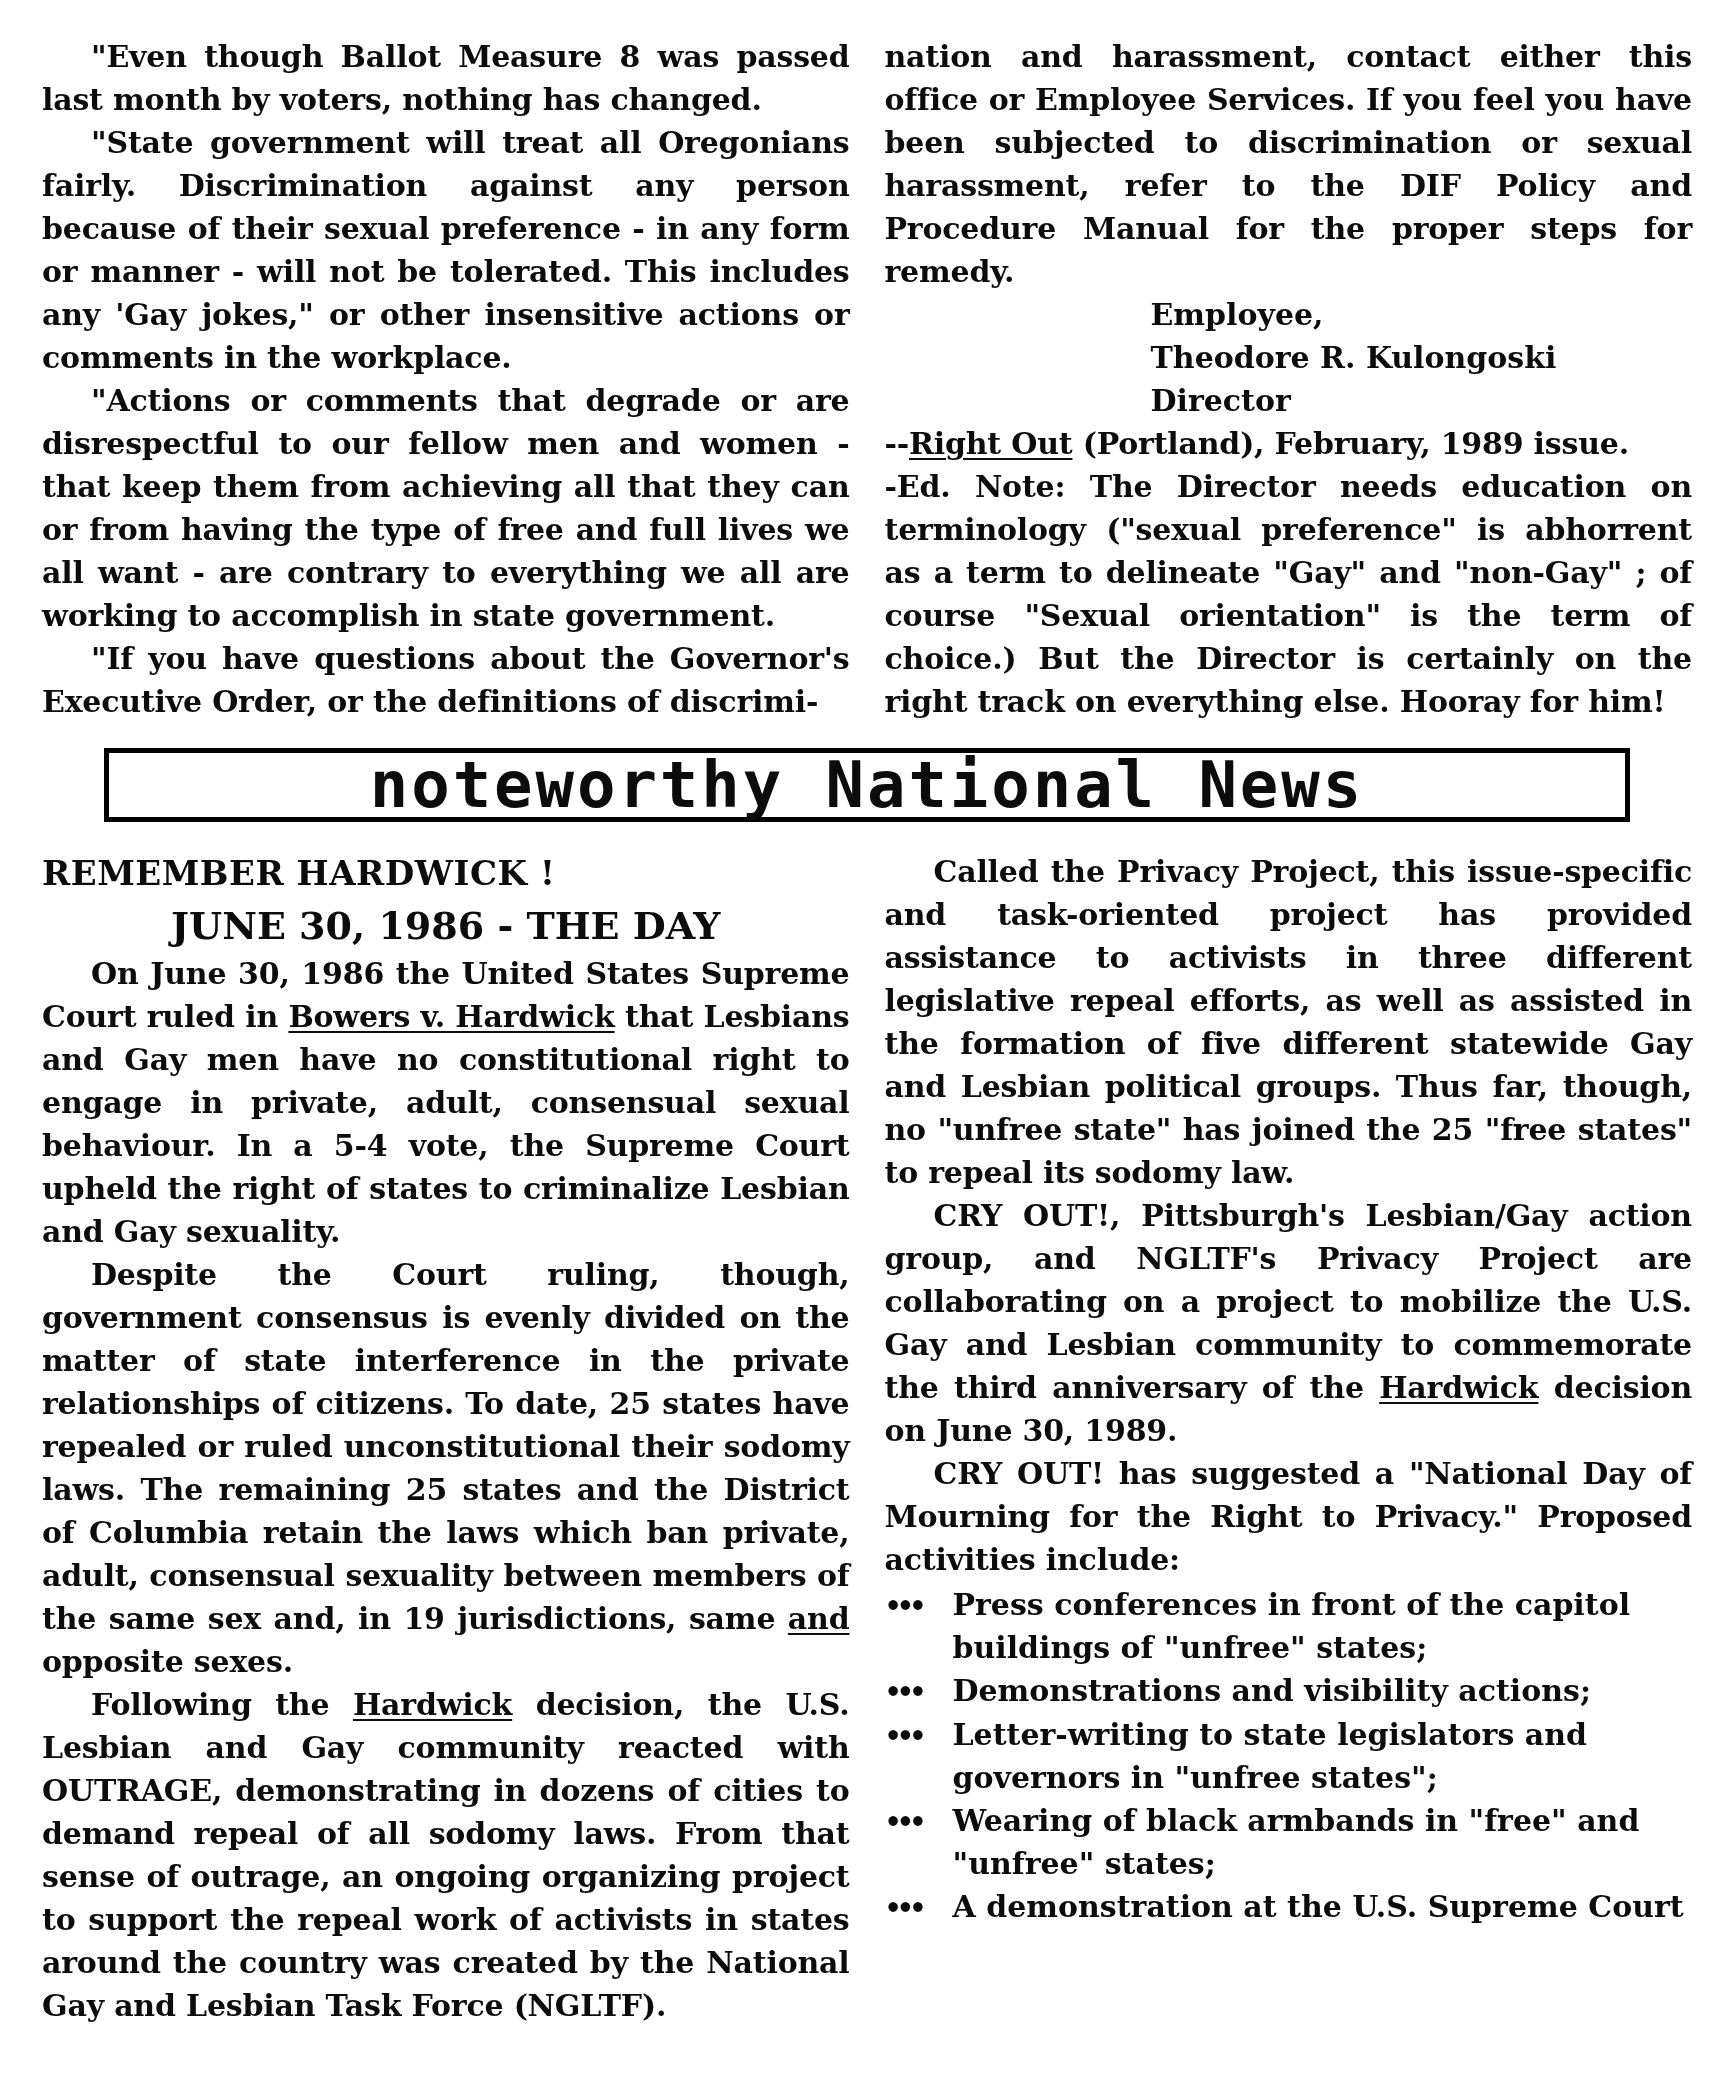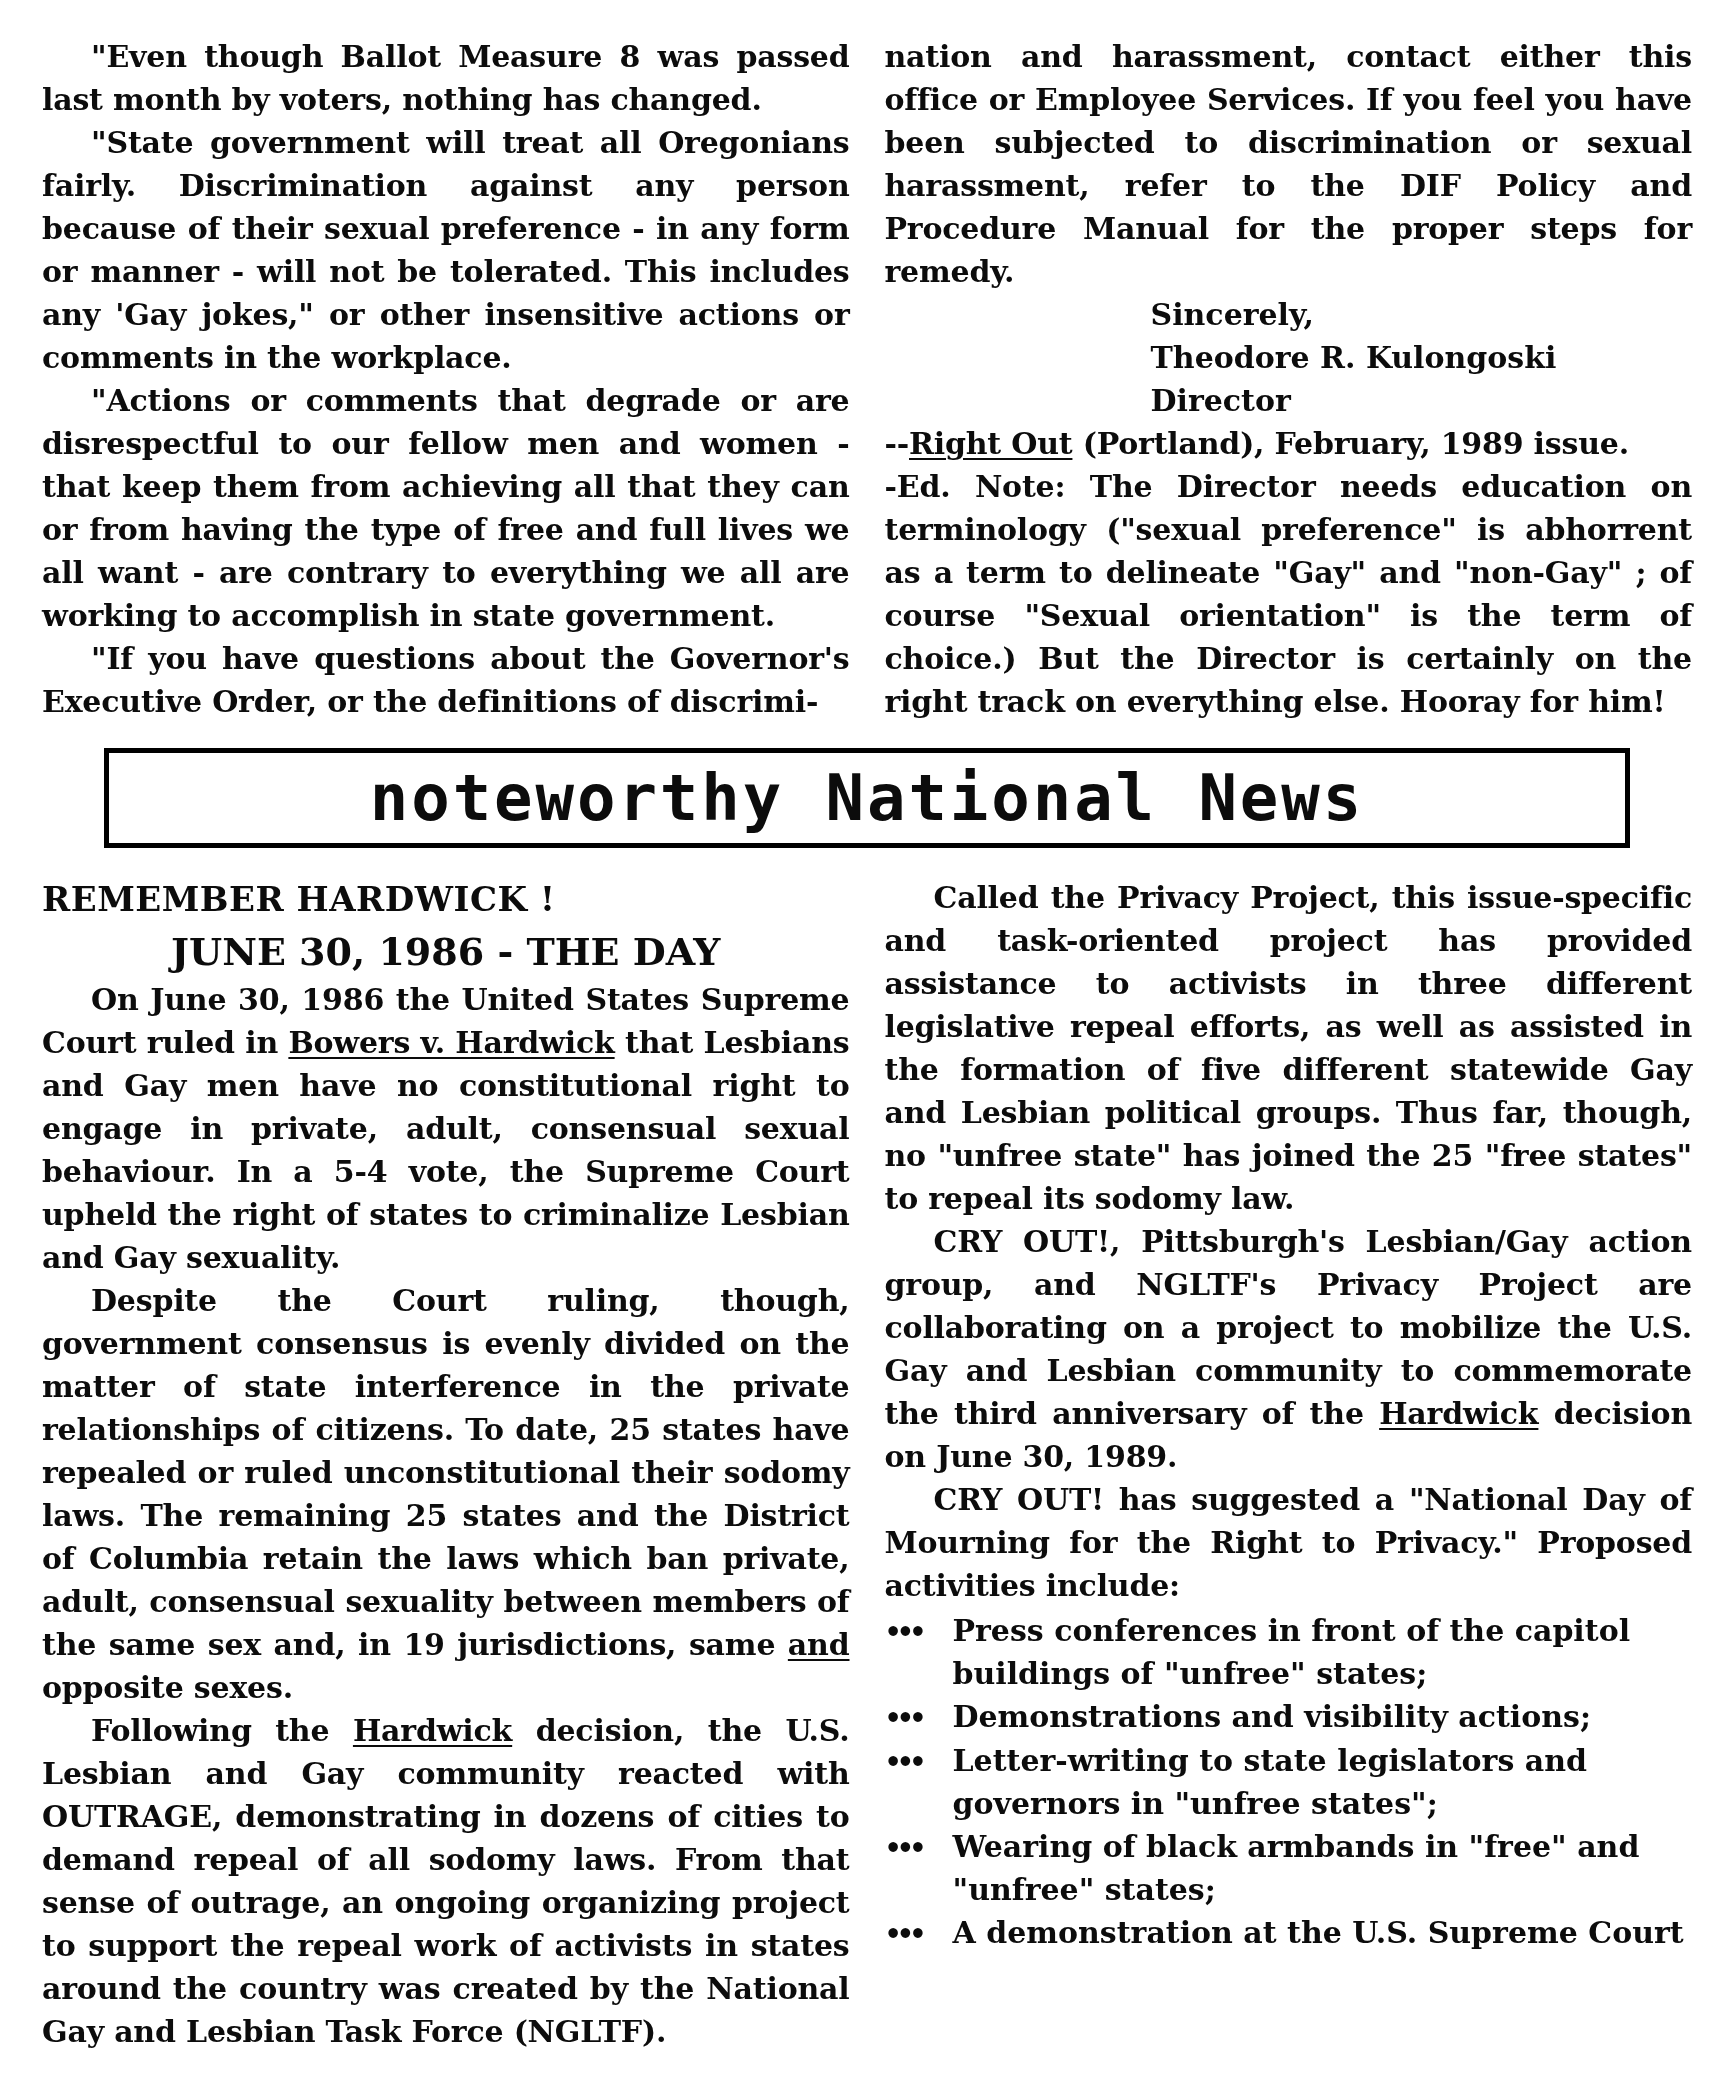--- a/index.html
+++ b/index.html
@@ -32,21 +32,21 @@
 
   .sig {
     padding-left: 266px;
     font-size: 30px;
     line-height: 43px;
   }
 
   .banner {
     margin: 25px 62px 28px 62px;
     border: 5.4px solid #000;
-    height: 100px;
+    height: 74px;
     display: flex;
     align-items: center;
     justify-content: center;
     background: #fff;
   }
   .banner-text {
     font-family: "DejaVu Sans Mono", "Liberation Mono", monospace;
     font-weight: bold;
     font-size: 64px;
     letter-spacing: 2.9px;
@@ -89,21 +89,21 @@
   <section class="row">
     <div class="col">
       <p class="body indent">"Even though Ballot Measure 8 was passed last month by voters, nothing has changed.</p>
       <p class="body indent">"State government will treat all Oregonians fairly. Discrimination against any person because of their sexual preference - in any form or manner - will not be tolerated. This includes any 'Gay jokes," or other insensitive actions or comments in the workplace.</p>
       <p class="body indent">"Actions or comments that degrade or are disrespectful to our fellow men and women -that keep them from achieving all that they can or from having the type of free and full lives we all want - are contrary to everything we all are working to accomplish in state government.</p>
       <p class="body indent">"If you have questions about the Governor's Executive Order, or the definitions of discrimi-</p>
     </div>
     <div class="col">
       <p class="body">nation and harassment, contact either this office or Employee Services. If you feel you have been subjected to discrimination or sexual harassment, refer to the DIF Policy and Procedure Manual for the proper steps for remedy.</p>
       <div class="sig">
-        <div>Sincerely,</div>
+        <div>Employee,</div>
         <div>Theodore R. Kulongoski</div>
         <div>Director</div>
       </div>
       <p class="body"><span>--</span><span class="u">Right Out</span><span> (Portland), February, 1989 issue.</span></p>
       <p class="body">-Ed. Note: The Director needs education on terminology ("sexual preference" is abhorrent as a term to delineate "Gay" and "non-Gay" ; of course "Sexual orientation" is the term of choice.) But the Director is certainly on the right track on everything else. Hooray for him!</p>
     </div>
   </section>
 
   <div class="banner">
     <span class="banner-text">noteworthy National News</span>

